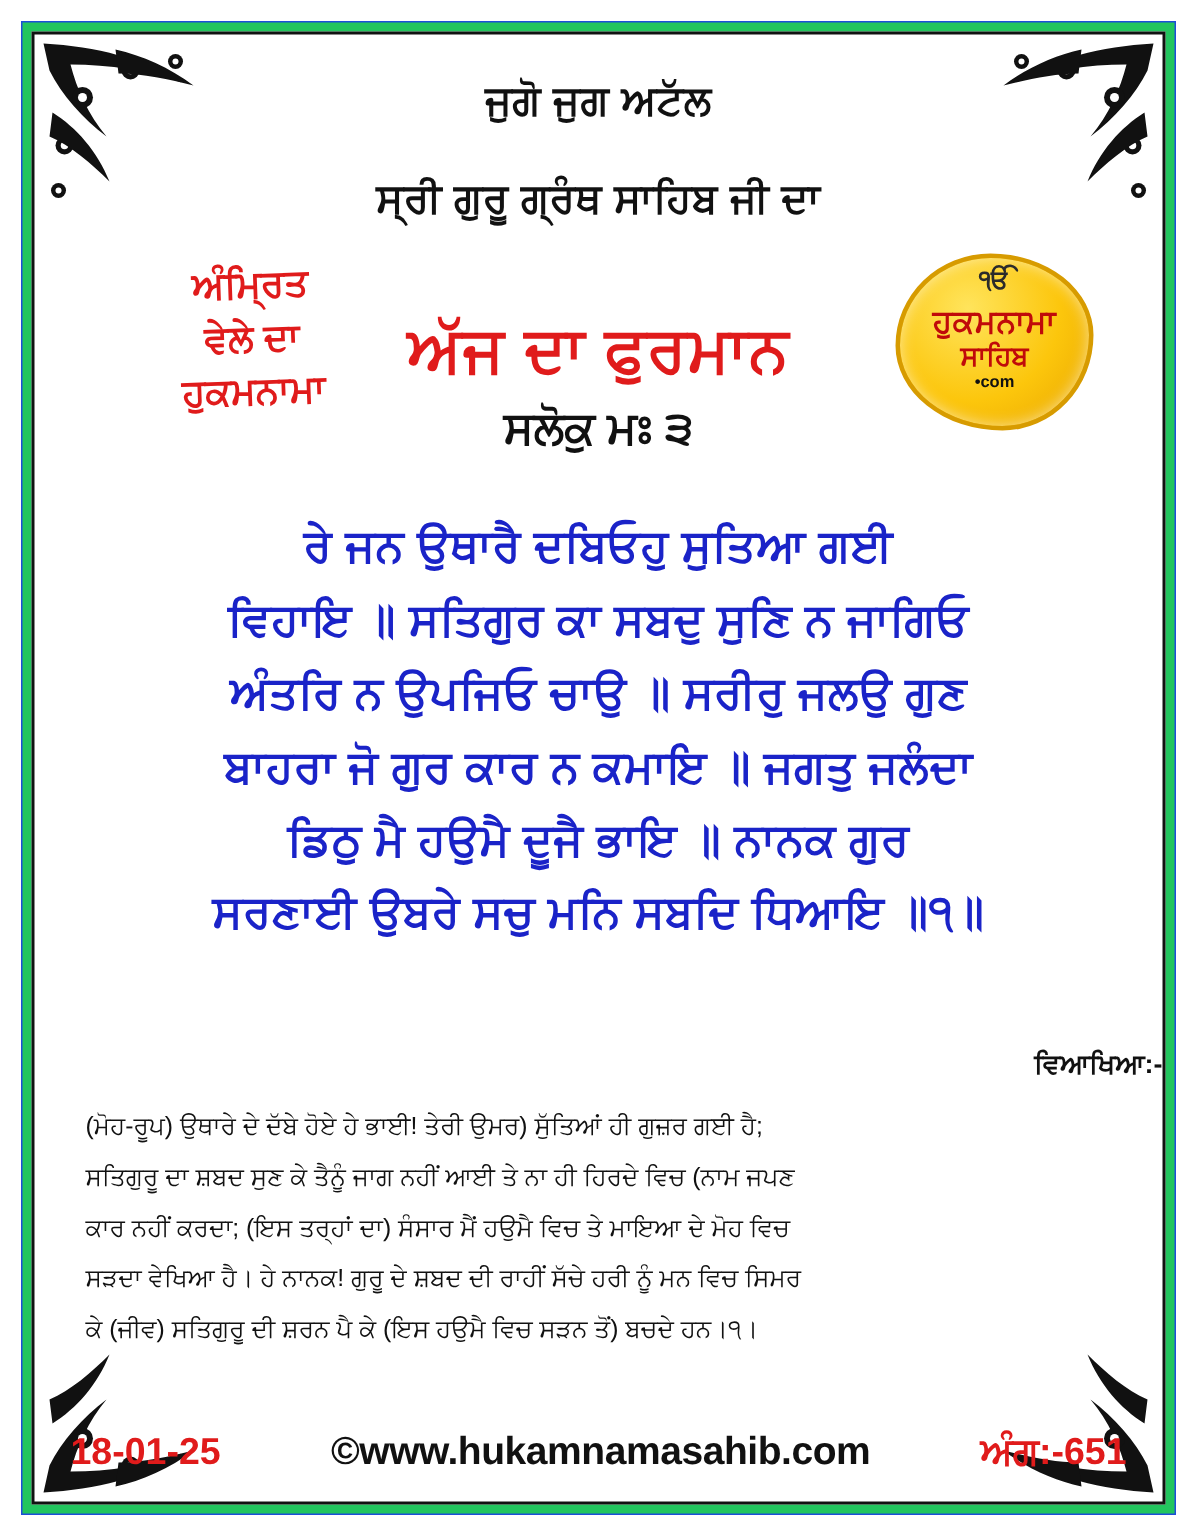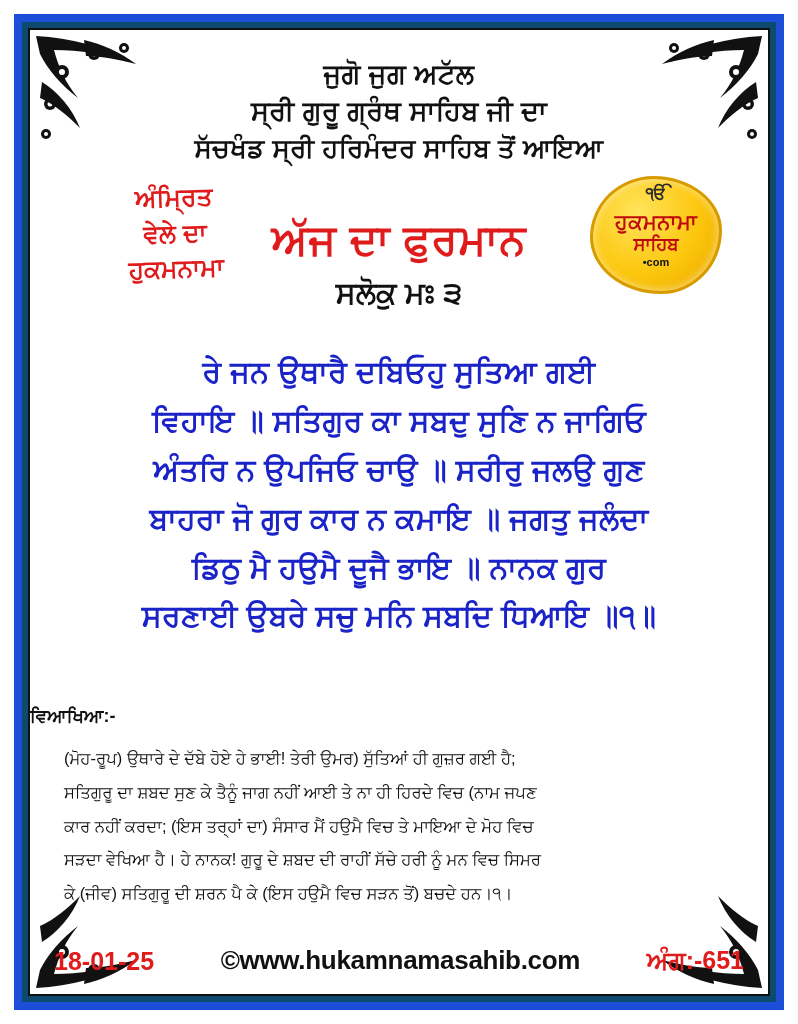--- a/index.html
+++ b/index.html
@@ -20,23 +20,23 @@
     background: #ffffff;
     box-sizing: border-box;
   }
   
   .outer-frame {
     position: absolute;
     left: 14px;
     top: 14px;
     right: 14px;
     bottom: 14px;
-    border: 8px solid #1d4ed8;
+    border: 1px solid #1d4ed8;
     box-sizing: border-box;
-    background: #0c4a6e;
+    background: #22c55e;
   }
   .inner-frame {
     position: absolute;
     left: 6px;
     top: 6px;
     right: 6px;
     bottom: 6px;
     border: 2px solid #111111;
     box-sizing: border-box;
     background: #ffffff;
@@ -61,21 +61,21 @@
     padding-top: 26px;
     text-align: center;
   }
   .hdr-line {
     color: #111111;
     font-weight: bold;
     letter-spacing: 0.5px;
     line-height: 1.38;
   }
   .hdr-line.l1 { font-size: 27px; }
-  .hdr-line.l2 { font-size: 27px; }
+  .hdr-line.l2 { font-size: 27px; margin-top: 28px; }
   .hdr-line.l3 { font-size: 26px; }
 
   
   .amrit-badge {
     position: absolute;
     left: 70px;
     top: 150px;
     width: 150px;
     text-align: center;
     color: #e01b1b;
@@ -172,21 +172,21 @@
     line-height: 1.63;
     letter-spacing: 0.4px;
   }
   .scripture .ln { white-space: nowrap; }
 
   
   .vyakhia-label {
     position: absolute;
     left: 0; right: 0;
     top: 676px;
-    text-align: left;
+    text-align: right;
     color: #111111;
     font-size: 18px;
     font-weight: bold;
   }
 
   
   .explanation {
     position: absolute;
     left: 34px;
     right: 34px;
@@ -288,21 +288,20 @@
           <circle cx="30" cy="40" r="7"></circle>
             <circle cx="30" cy="40" r="3" fill="#fff"></circle>
           <path d="M10 50 C26 60 40 76 48 96 C36 84 22 72 8 66 Z"></path>
           <path d="M52 8 C70 12 88 20 104 32 C88 28 70 24 54 24 Z"></path>
         </g>
       </svg>
 
       <div class="header">
         <div class="hdr-line l1">ਜੁਗੋ ਜੁਗ ਅਟੱਲ</div>
         <div class="hdr-line l2">ਸ੍ਰੀ ਗੁਰੂ ਗ੍ਰੰਥ ਸਾਹਿਬ ਜੀ ਦਾ</div>
-        <div class="hdr-line l3">ਸੱਚਖੰਡ ਸ੍ਰੀ ਹਰਿਮੰਦਰ ਸਾਹਿਬ ਤੋਂ ਆਇਆ</div>
       </div>
 
       <div class="amrit-badge">
         <div>ਅੰਮ੍ਰਿਤ</div>
         <div>ਵੇਲੇ ਦਾ</div>
         <div>ਹੁਕਮਨਾਮਾ</div>
       </div>
 
       <div class="logo">
         <div class="logo-blob"></div>

